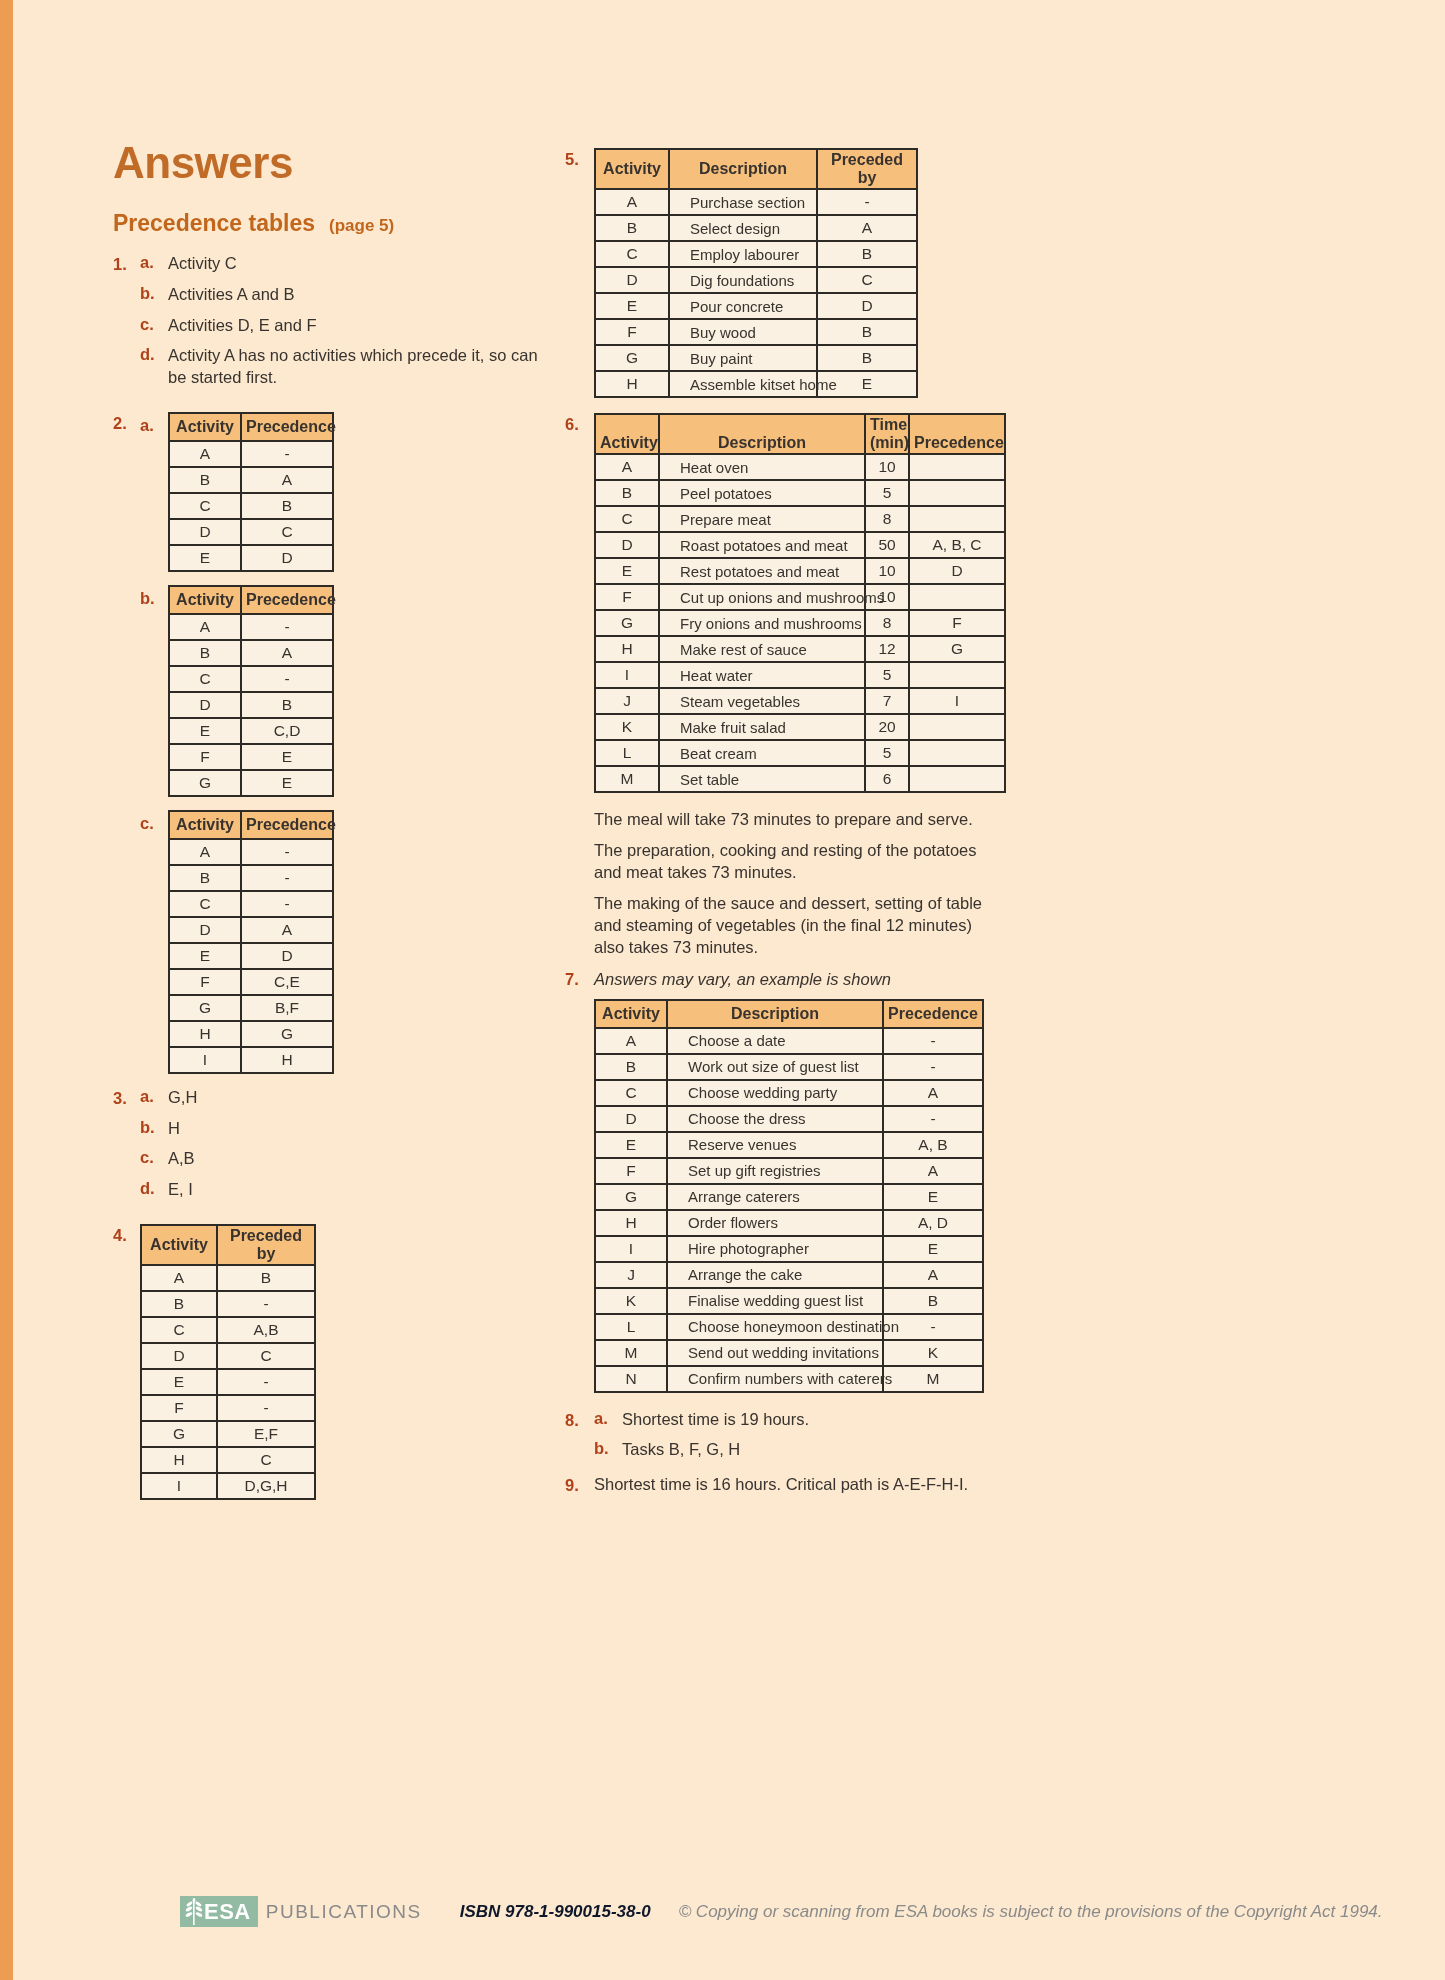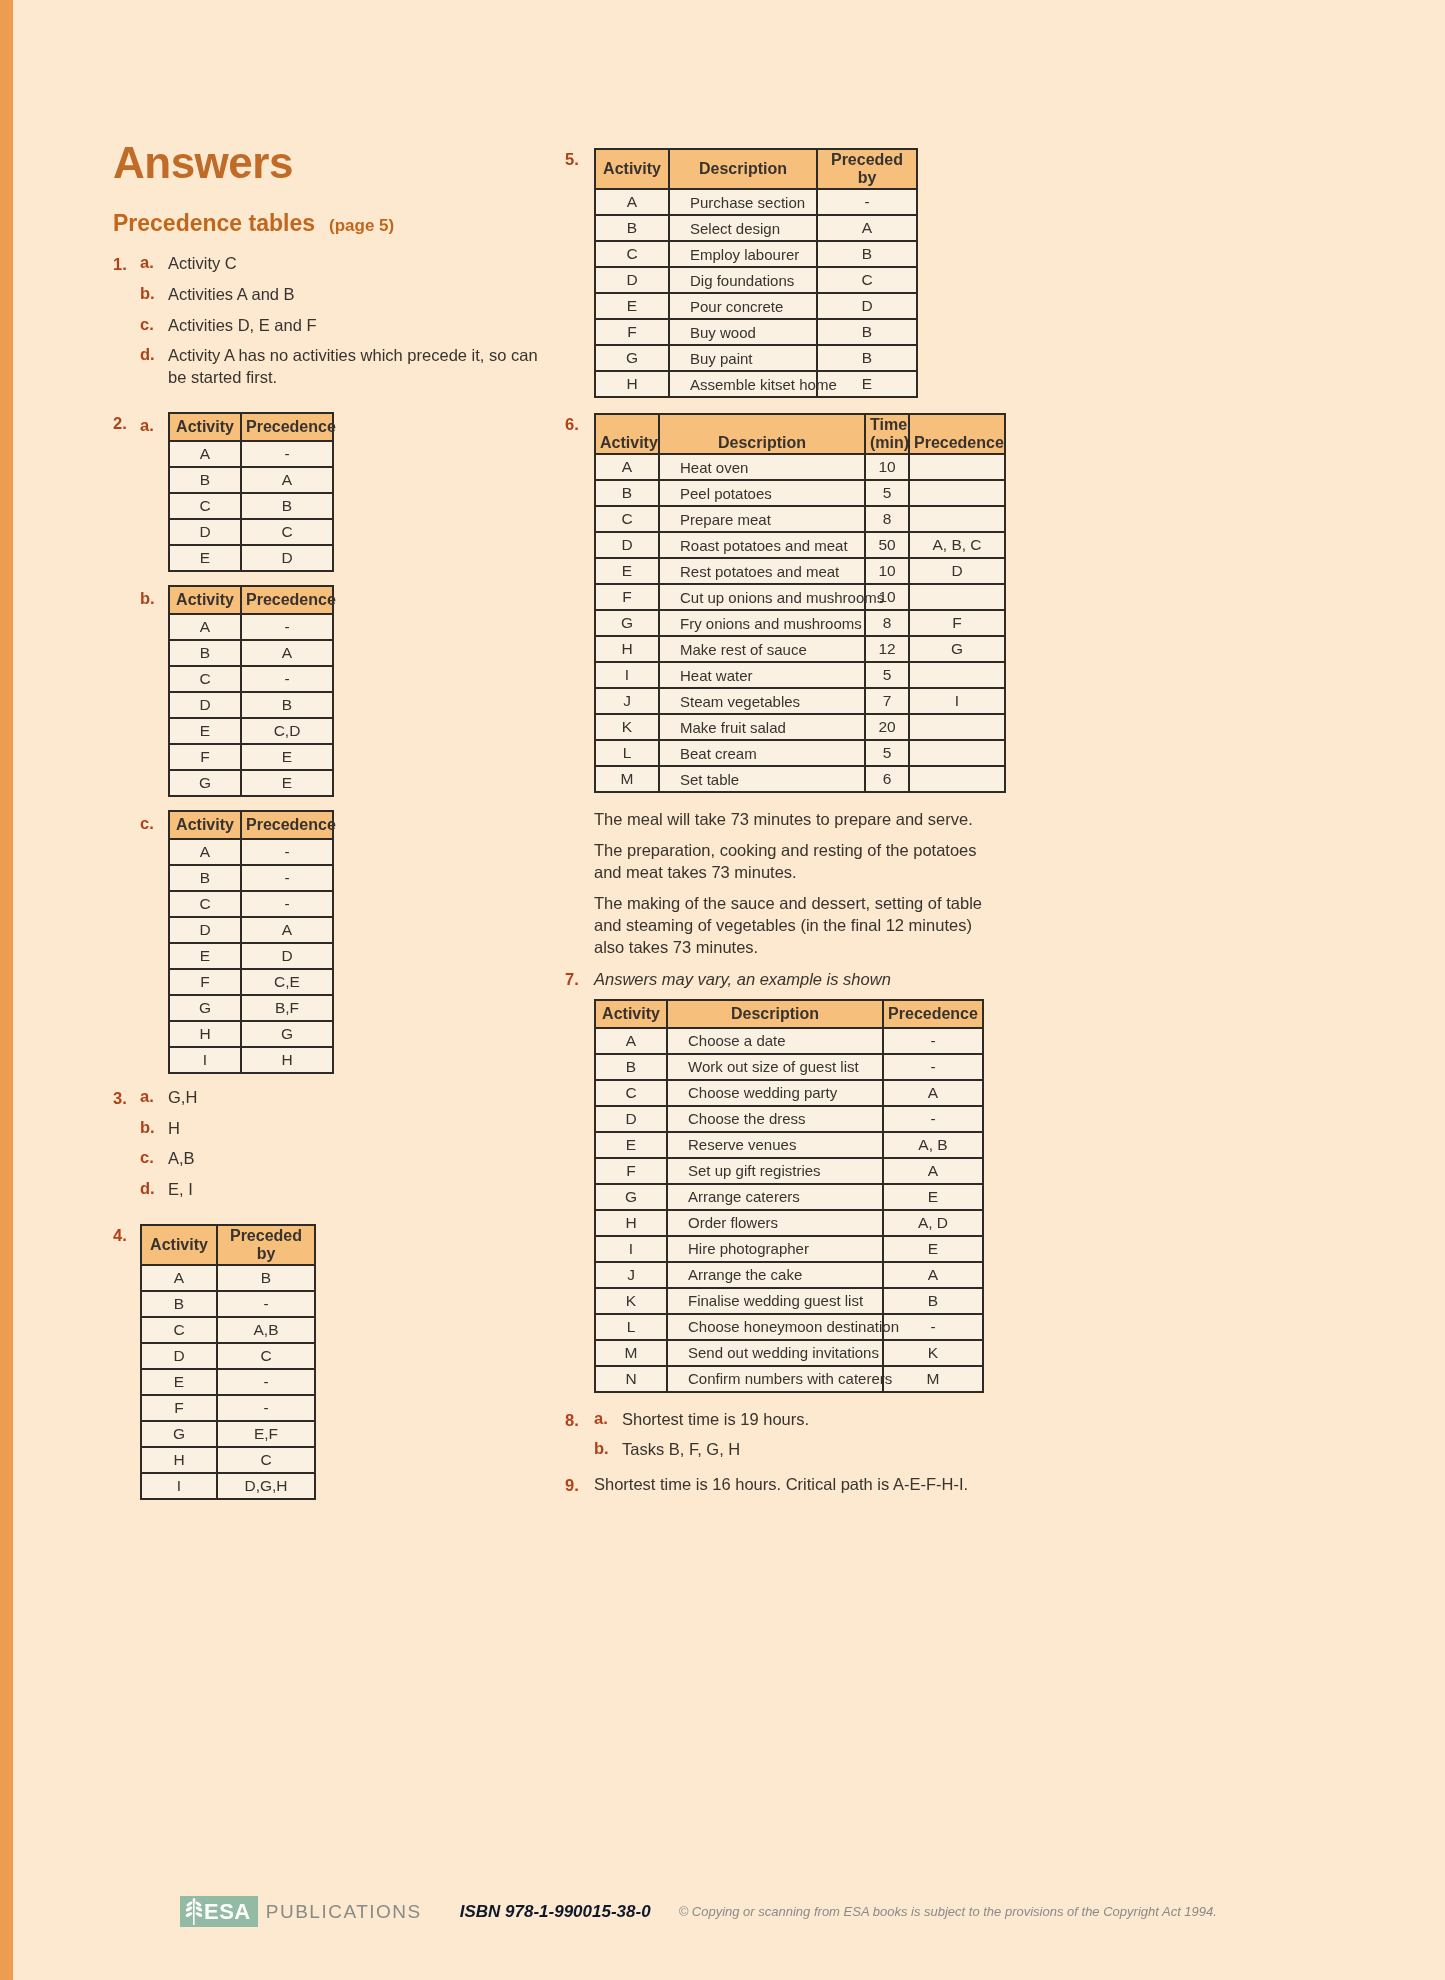--- a/index.html
+++ b/index.html
@@ -49,21 +49,21 @@
   .para-block { margin:16px 0 6px 29px; max-width:408px; }
   .para { font-size:16.5px; line-height:1.33; margin-bottom:9px; }
   .note-italic { font-style:italic; font-size:16.5px; padding-top:2px; margin-bottom:4px; }
   .tbl-indent { margin-left:29px; margin-bottom:16px; }
 
   .footer { position:absolute; left:148px; top:1896px; display:flex; align-items:center;margin-left:32px; }
   .logo-box { display:flex; align-items:center; background:#93baa3; height:31px; padding:0 7px 0 4px; }
   .logo-text { color:#ffffff; font-weight:bold; font-size:22px; letter-spacing:0.5px; }
   .pub { color:#8a8a8a; font-size:19px; letter-spacing:1.5px; margin-left:8px; }
   .isbn { color:#0f172a; font-style:italic; font-size:17px; font-weight:bold; margin-left:38px; }
-  .copyright { color:#8a8a8a; font-style:italic; font-size:13px; margin-left:28px; }
+  .copyright { color:#8a8a8a; font-style:italic; font-size:17px; margin-left:28px; }
 </style>
 </head>
 <body>
 
 <div class="page">
   <div class="left-strip"></div>
 
   <div class="content">
 
     <div class="col-left">

